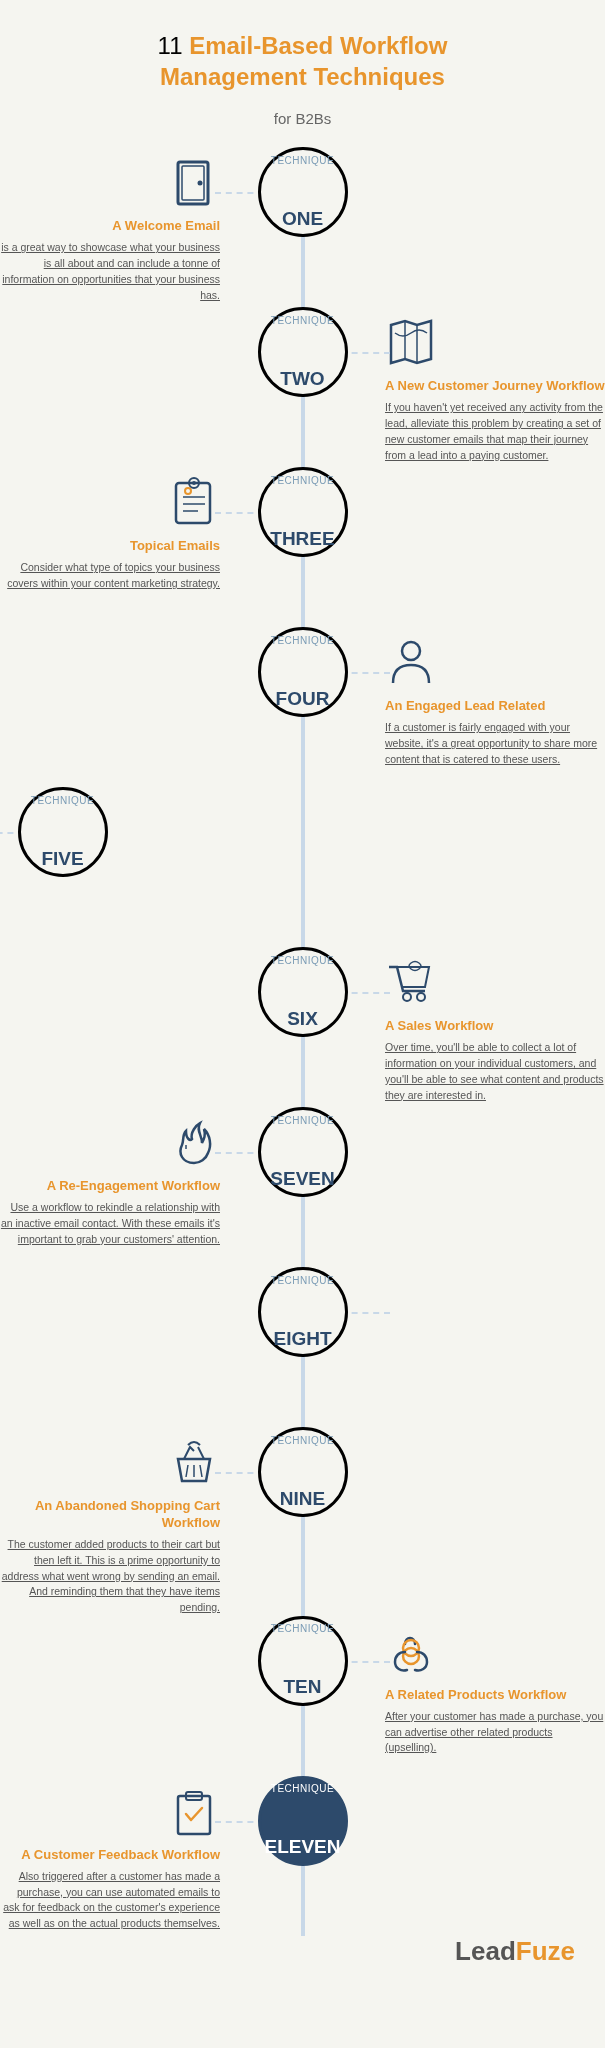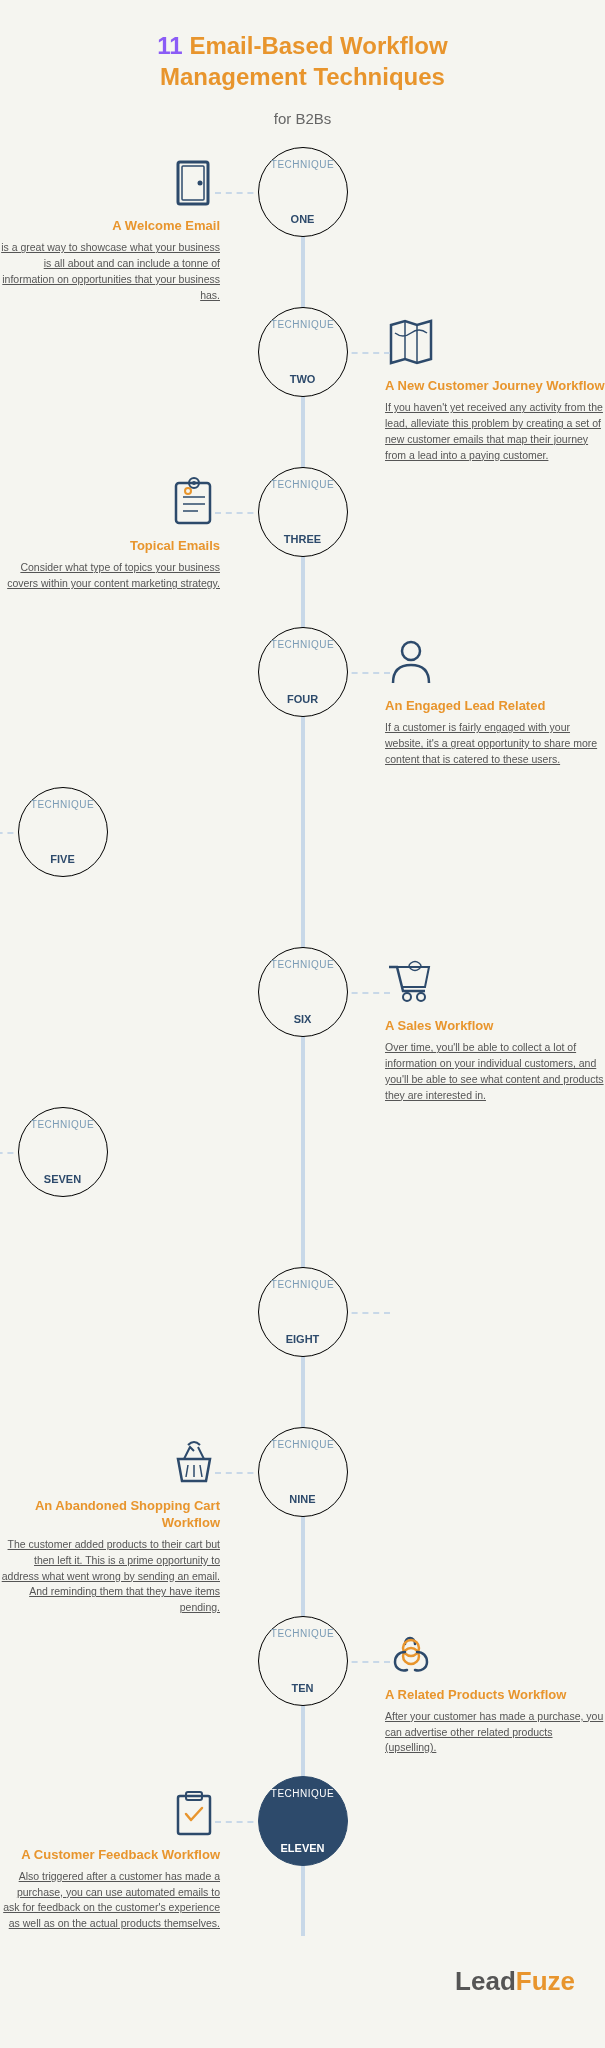--- a/index.html
+++ b/index.html
@@ -81,21 +81,21 @@
       align-items: center;
       position: relative;
       z-index: 1;
       flex-shrink: 0;
     }
 
     .technique-circle {
       width: 90px;
       height: 90px;
       border-radius: 50%;
-      border: 1px solid #000000;
+      border: 3px solid #000000;
       background: #f5f5f0;
       display: flex;
       flex-direction: column;
       align-items: center;
       justify-content: center;
       text-align: center;
       position: relative;
       z-index: 2;
     }
     .technique-circle.dark {
@@ -106,21 +106,21 @@
     .technique-circle.dark .technique-number {
       color: #fff;
     }
     .technique-label {
       font-size: 10px;
       color: #7a9bb5;
       text-transform: uppercase;
       letter-spacing: 0.5px;
     }
     .technique-number {
-      font-size: 11px;
+      font-size: 19px;
       font-weight: bold;
       color: #2d4a6b;
       text-transform: uppercase;
       line-height: 1.1;
       margin-top: 43px;
     }
 
     
     .dotted-line-left {
       position: absolute;
@@ -153,40 +153,39 @@
     
     .icon-svg {
       width: 52px;
       height: 52px;
       margin-bottom: 5px;
     }
 
     .branding {
       text-align: right;
       padding-right: 30px;
-      margin-top: 30px;
     }
     .brand-lead {
       font-size: 26px;
       font-weight: 900;
       color: #555;
     }
     .brand-fuze {
       font-size: 26px;
       font-weight: 900;
       color: #e8952d;
     }
   </style>
 </head>
 <body>
 
 <div class="infographic">
   <div class="header">
     <div class="header-title">
-      <span style="color:#8b5cf6; font-weight:700;">11</span>
+      <span style="color:#000000; font-weight:400;">11</span>
       <span style="color:#e8952d;"> Email-Based Workflow<br>Management Techniques</span>
     </div>
     <div class="header-subtitle">for B2Bs</div>
   </div>
 
   <div class="timeline">
     <div class="timeline-line"></div>
 
     <div class="technique-row">
       <div class="left-content">
@@ -299,20 +298,28 @@
           <circle cx="22" cy="40" r="4" fill="none" stroke="#2d4a6b" stroke-width="2"></circle>
           <circle cx="36" cy="40" r="4" fill="none" stroke="#2d4a6b" stroke-width="2"></circle>
           <path d="M26,6 Q30,3 34,6 Q38,9 34,12 Q30,15 26,12 Q22,9 26,6 Z" fill="none" stroke="#2d4a6b" stroke-width="1.5"></path>
         </svg>
         <div class="content-title">A Sales Workflow</div>
         <div class="content-desc">Over time, you'll be able to collect a lot of information on your individual customers, and you'll be able to see what content and products they are interested in.</div>
       </div>
     </div>
 
     <div class="technique-row">
+      <div class="left-content">
+        <svg class="icon-svg" viewBox="0 0 52 52">
+          <path d="M26,46 C14,46 10,36 14,28 C16,24 14,18 18,14 C18,22 22,24 24,22 C22,16 28,8 32,6 C28,14 34,18 34,26 C36,22 38,18 36,12 C42,18 44,28 40,36 C38,42 32,46 26,46 Z" fill="none" stroke="#2d4a6b" stroke-width="2.5"></path>
+          <line x1="18" y1="28" x2="18" y2="32" stroke="#2d4a6b" stroke-width="1.5"></line>
+        </svg>
+        <div class="content-title">A Re-Engagement Workflow</div>
+        <div class="content-desc">Use a workflow to rekindle a relationship with an inactive email contact. With these emails it's important to grab your customers' attention.</div>
+      </div>
       <div class="center-node">
         <div class="technique-circle">
           <span class="technique-label">Technique</span>
           <span class="technique-number">SEVEN</span>
         </div>
         <div class="dotted-line-left"></div>
       </div>
       <div class="empty-side"></div>
     </div>
 

